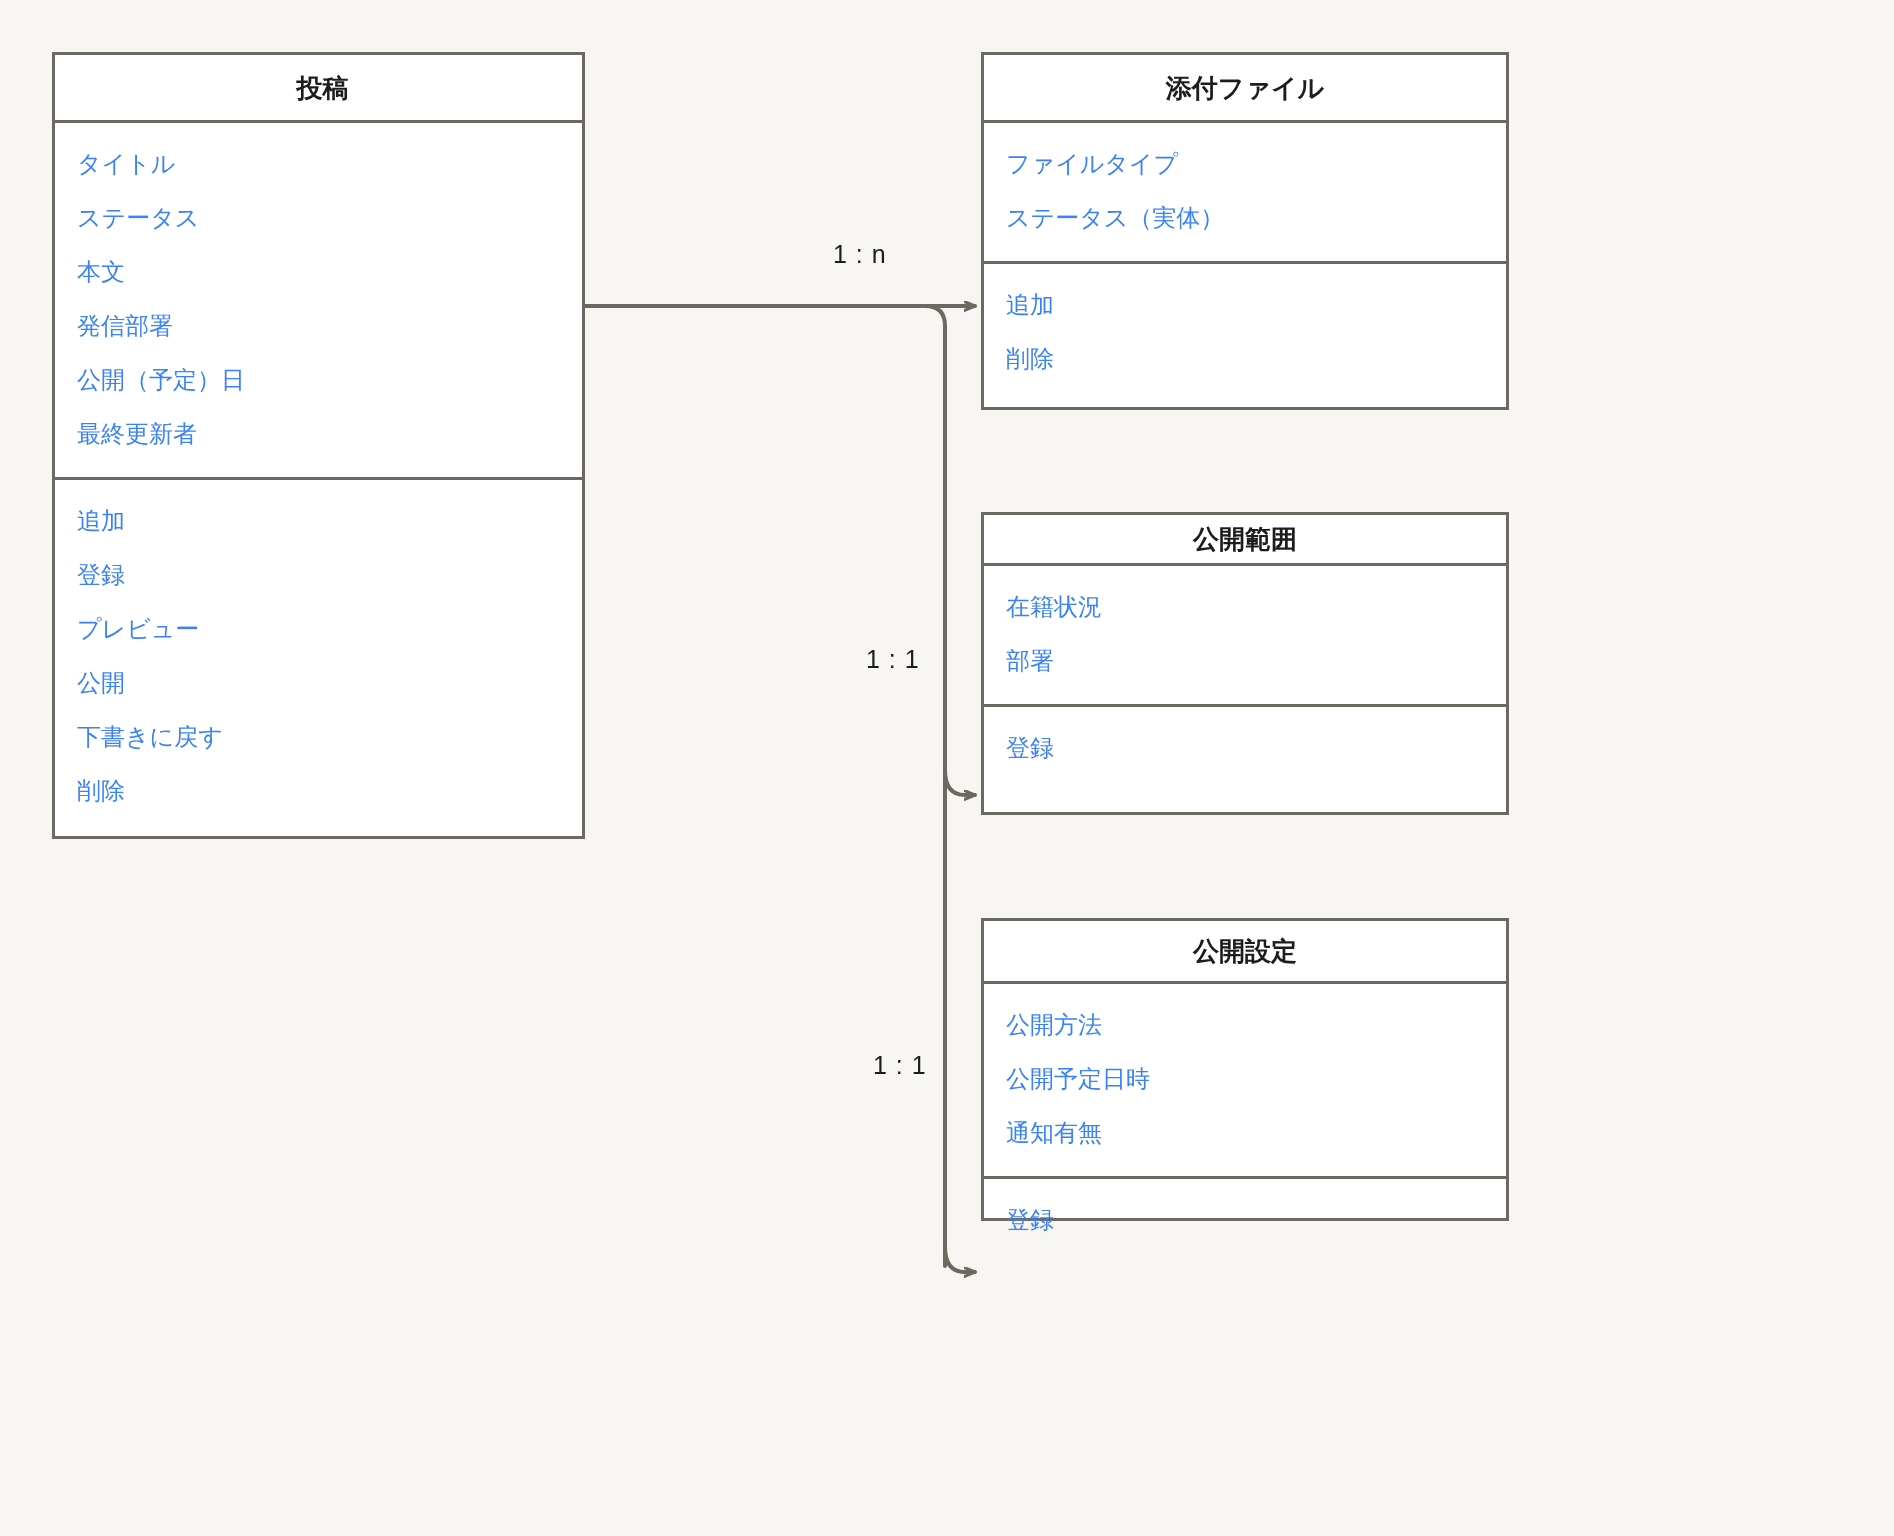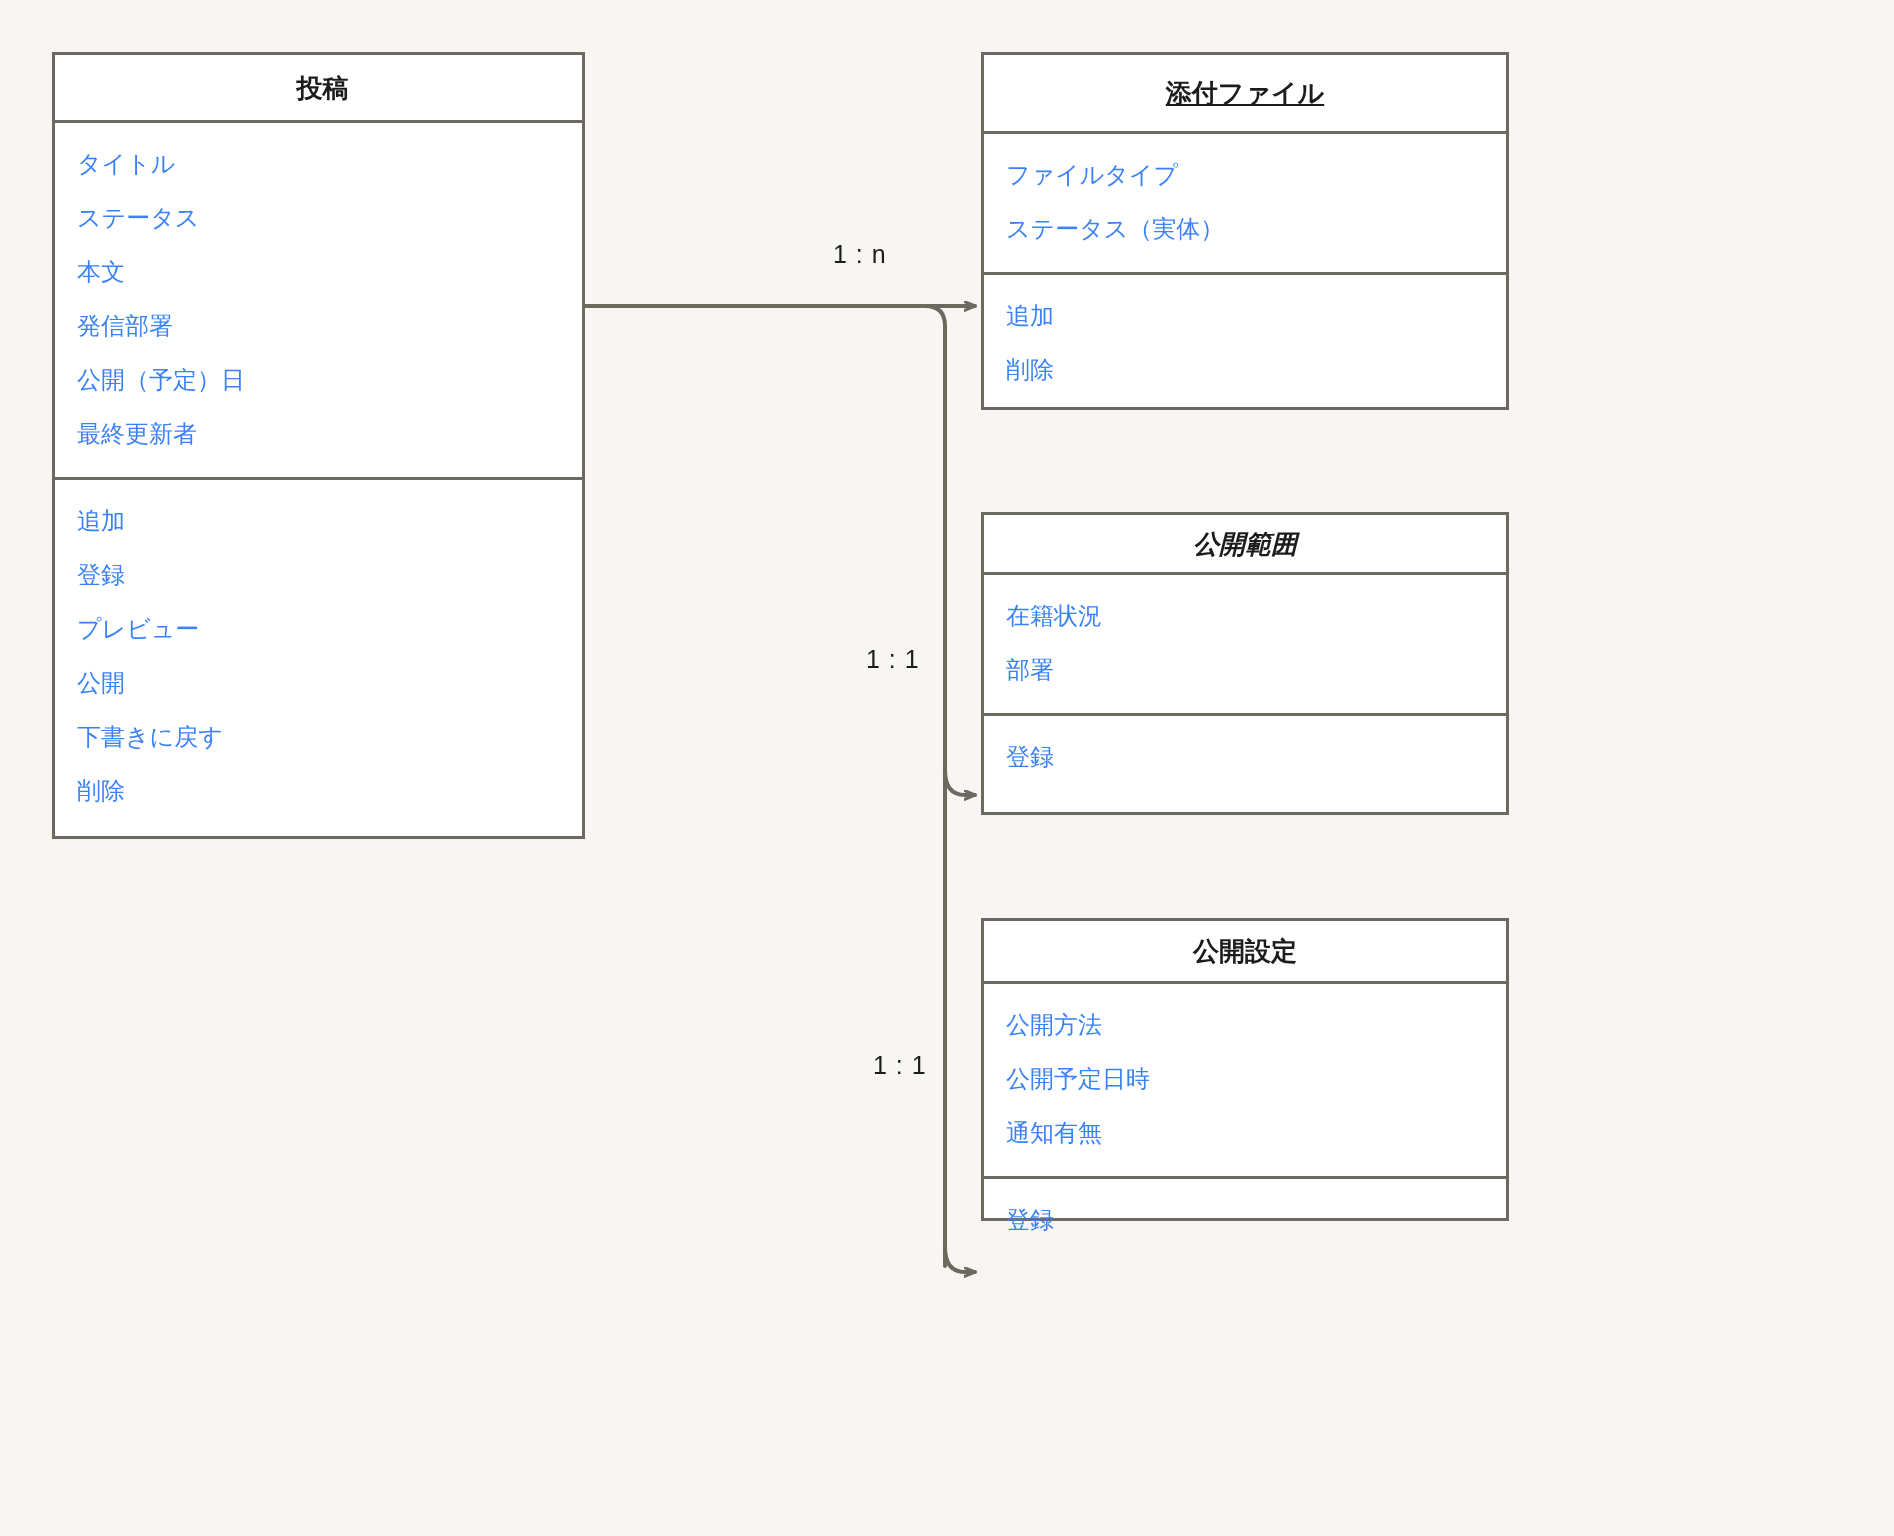--- a/index.html
+++ b/index.html
@@ -41,23 +41,23 @@
     color:#3b82f6;
     padding:0 22px;
     line-height:54px;
     white-space:nowrap;
   }
 
   
   #box-post       {left:52px;  top:52px;   width:533px; height:787px;}
   #box-post .uml-title{height:68px;padding-left:8px;}
   #box-attachment {left:981px; top:52px;   width:528px; height:358px;}
-  #box-attachment .uml-title{height:79px;text-decoration:underline;}
+  #box-attachment .uml-title{height:68px;}
   #box-scope      {left:981px; top:512px;  width:528px; height:303px;}
-  #box-scope .uml-title{height:60px;font-style:italic;}
+  #box-scope .uml-title{height:51px;}
   #box-settings   {left:981px; top:918px;  width:528px; height:303px;}
   #box-settings .uml-title{height:63px;}
 
   
   #connectors{position:absolute;left:0;top:0;width:1894px;height:1536px;pointer-events:none;}
 
   
   .mult{
     position:absolute;
     font-size:25px;

